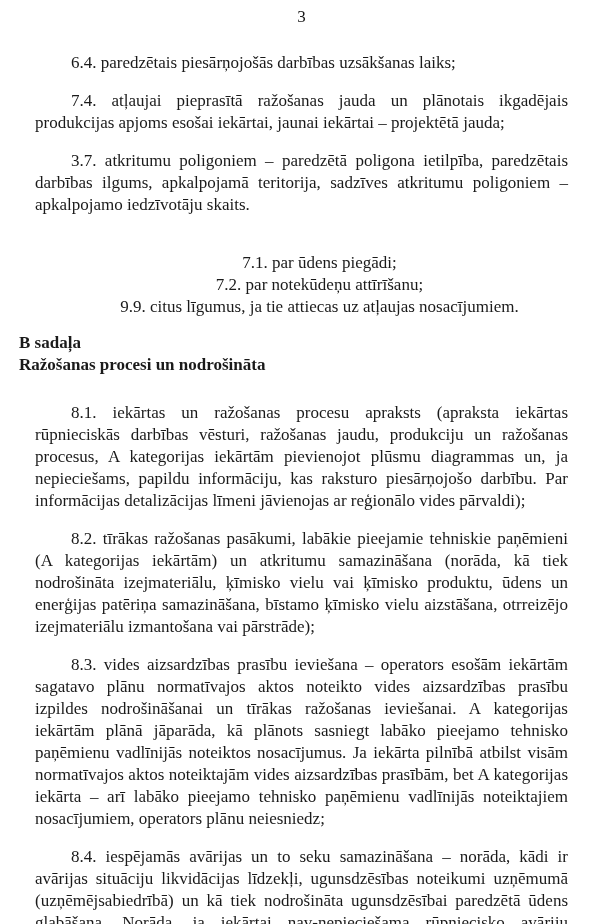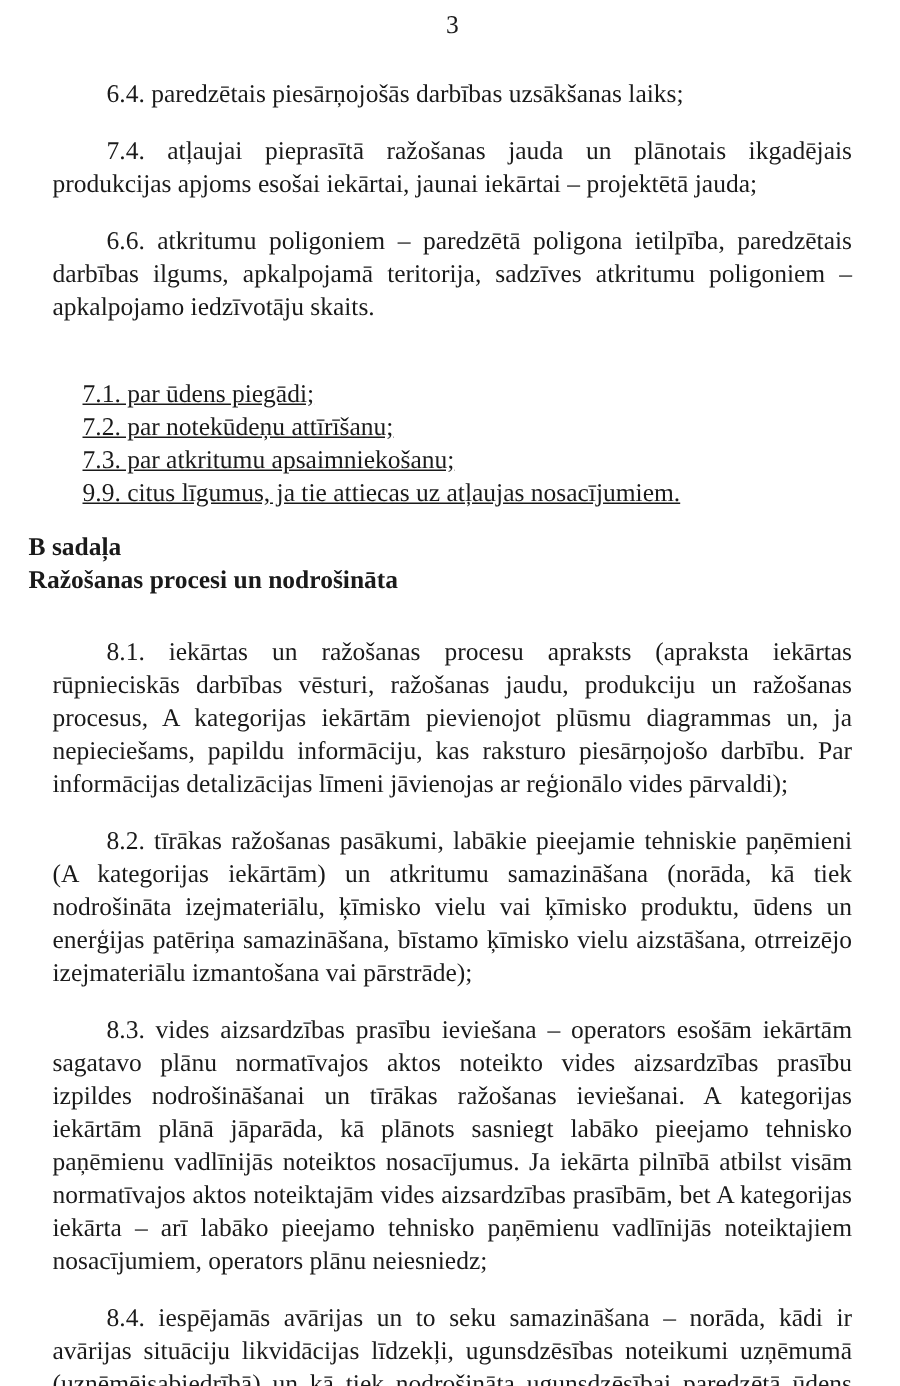--- a/index.html
+++ b/index.html
@@ -24,48 +24,46 @@
     text-align: center;
     margin: 0 0 24px 0;
   }
   p.body-par {
     margin: 16px;
     text-align: justify;
     text-indent: 36px;
   }
   p.list-line {
     margin: 0;
-    text-align: left;
+    text-align: center;
     text-indent: 36px;
-    text-decoration: underline;
   }
   .gap-lg { height: 20px; }
   .gap-md { height: 14px; }
   .gap-sm { height: 10px; }
   .section-heading {
     font-weight: bold;
     margin: 0;
   }
 </style>
 </head>
 <body>
 
 <div class="page">
 
   <div class="page-number">3</div>
 
   <p class="body-par">6.4. paredzētais piesārņojošās darbības uzsākšanas laiks;</p>
   <p class="body-par">7.4. atļaujai pieprasītā ražošanas jauda un plānotais ikgadējais produkcijas apjoms esošai iekārtai, jaunai iekārtai – projektētā jauda;</p>
-  <p class="body-par">6.6. atkritumu poligoniem – paredzētā poligona ietilpība, paredzētais darbības ilgums, apkalpojamā teritorija, sadzīves atkritumu poligoniem – apkalpojamo iedzīvotāju skaits.</p>
+  <p class="body-par">3.7. atkritumu poligoniem – paredzētā poligona ietilpība, paredzētais darbības ilgums, apkalpojamā teritorija, sadzīves atkritumu poligoniem – apkalpojamo iedzīvotāju skaits.</p>
 
   <div class="gap-lg"></div>
 
   <p class="list-line">7.1. par ūdens piegādi;</p>
   <p class="list-line">7.2. par notekūdeņu attīrīšanu;</p>
-  <p class="list-line">7.3. par atkritumu apsaimniekošanu;</p>
   <p class="list-line">9.9. citus līgumus, ja tie attiecas uz atļaujas nosacījumiem.</p>
 
   <div class="gap-md"></div>
 
   <p class="section-heading">B sadaļa</p>
   <p class="section-heading">Ražošanas procesi un nodrošināta</p>
 
   <div class="gap-sm"></div>
 
   <p class="body-par">8.1. iekārtas un ražošanas procesu apraksts (apraksta iekārtas rūpnieciskās darbības vēsturi, ražošanas jaudu, produkciju un ražošanas procesus, A kategorijas iekārtām pievienojot plūsmu diagrammas un, ja nepieciešams, papildu informāciju, kas raksturo piesārņojošo darbību. Par informācijas detalizācijas līmeni jāvienojas ar reģionālo vides pārvaldi);</p>

